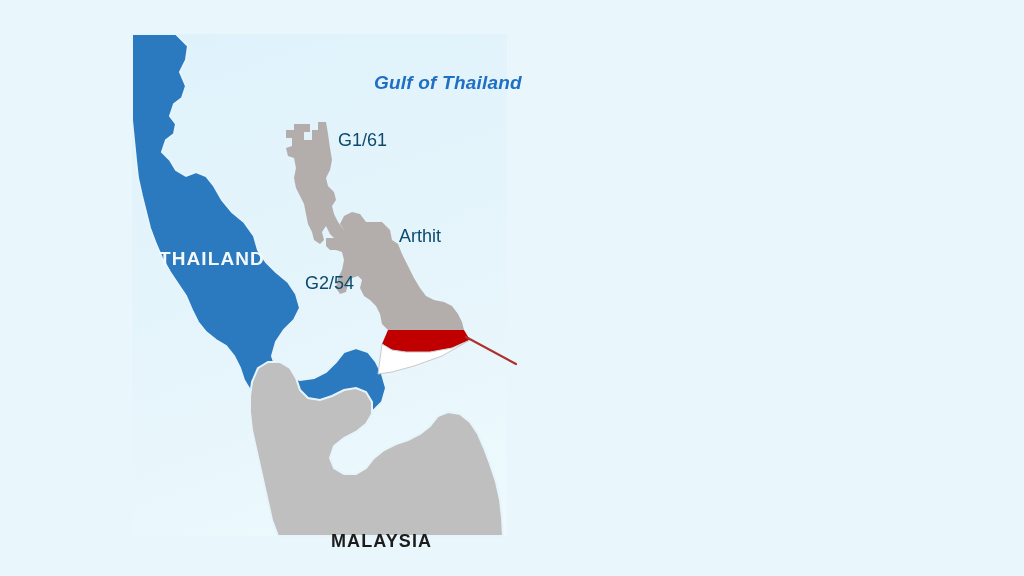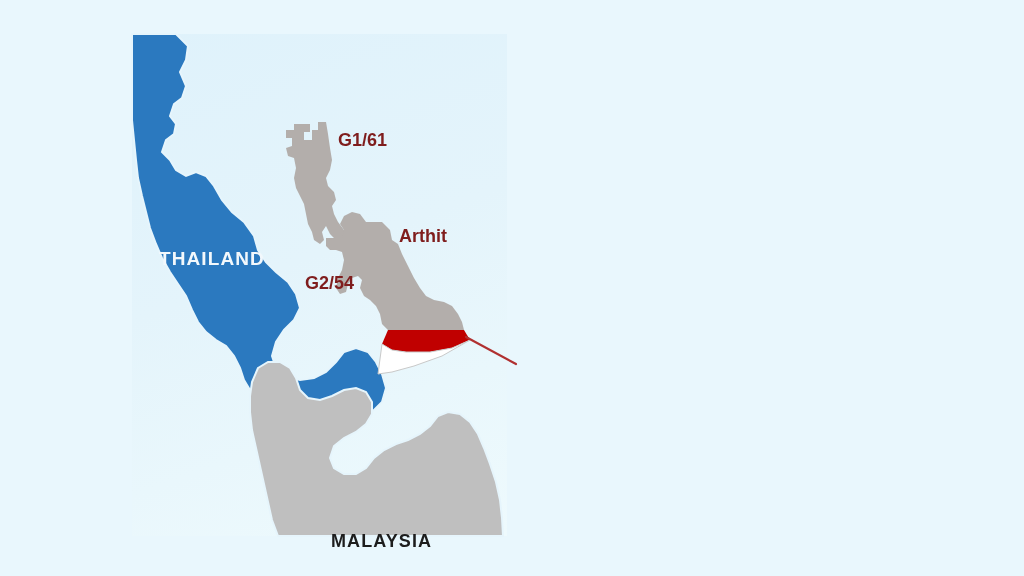--- a/index.html
+++ b/index.html
@@ -41,23 +41,23 @@
     pointer-events: none;
   }
   .lbl-gulf {
     color: #1f6fc4;
     font-size: 19px;
     font-style: italic;
     font-weight: bold;
     letter-spacing: .2px;
   }
   .lbl-block {
-    color: #7f1d1d;
+    color: #0c4a6e;
     font-size: 18px;
-    font-weight: bold;
+    font-weight: normal;
   }
   .lbl-country-light {
     color: #f2f8fc;
     font-size: 19px;
     font-weight: bold;
     letter-spacing: 1.1px;
   }
   .lbl-country-dark {
     color: #1d1d1d;
     font-size: 18px;
@@ -161,20 +161,21 @@
 
     <path fill="#ffffff" stroke="#c9c9c9" stroke-width="1" d="M382,344
              L392,350 L406,352 L430,352 L452,348 L470,340
              L442,356 L414,366 L392,372 L378,374
              Z"></path>
 
     <line x1="466" y1="337" x2="516" y2="364" stroke="#b03030" stroke-width="2.2" stroke-linecap="round"></line>
 
   </svg>
 
+  <div class="map-label lbl-gulf" style="left:374px; top:72px;">Gulf of Thailand</div>
 
   <div class="map-label lbl-block" style="left:338px; top:130px;">G1/61</div>
 
   <div class="map-label lbl-block" style="left:399px; top:226px;">Arthit</div>
 
   <div class="map-label lbl-block" style="left:305px; top:273px;">G2/54</div>
 
 
   <div class="map-label lbl-country-light" style="left:159px; top:248px;">THAILAND</div>
 

